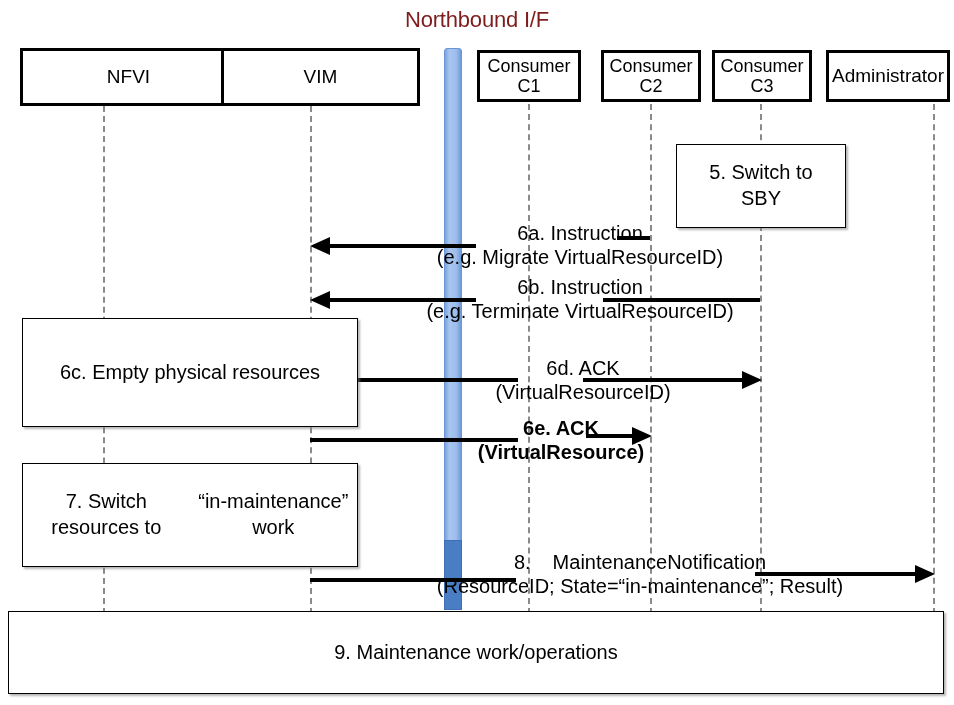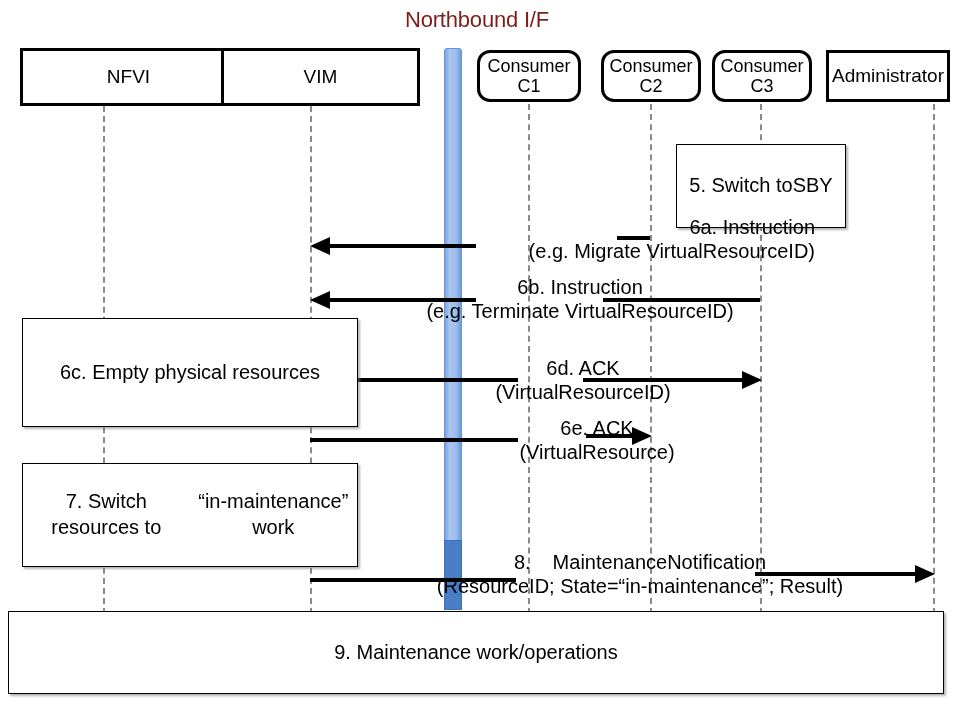--- a/index.html
+++ b/index.html
@@ -37,21 +37,21 @@
     background: #ffffff;
     display: flex;
     align-items: center;
     justify-content: center;
     text-align: center;
     font-size: 19px;
     line-height: 1.12;
     color: #000;
     z-index: 6;
   }
-  .actor-box.two-line { font-size: 18px; border-radius: 13px; }
+  .actor-box.two-line { font-size: 18px; }
   
   .lifeline {
     position: absolute;
     width: 0;
     border-left: 2px dashed #8a8a8a;
     z-index: 1;
   }
   
   .nb-bar {
     position: absolute;
@@ -166,29 +166,29 @@
 
   <div class="actor-box two-line" style="left:712px; top:50px; width:100px; height:52px; flex-direction:column;">
     <span>Consumer</span>
     <span>C3</span>
   </div>
 
   <div class="actor-box" style="left:826px; top:50px; width:124px; height:52px;">
     <span>Administrator</span>
   </div>
 
-  <div class="note-box" style="left:676px; top:144px; width:170px; height:84px; ">
+  <div class="note-box" style="left:676px; top:144px; width:170px; height:84px; flex-direction:column;">
     <span>5. Switch to</span>
     <span>SBY</span>
   </div>
 
   <div class="arrow-head left" style="left:310px; top:237px;"></div>
   <div class="msg-line" style="left:328px; top:244px; width:148px;"></div>
   <div class="msg-line" style="left:617px; top:236px; width:33px;"></div>
-  <div class="msg-label" style="left:345px; top:216px; width:470px;text-align:right;">
+  <div class="msg-label" style="left:345px; top:222px; width:470px;">
     <span class="l1">6a. Instruction</span>
     <span class="l2">(e.g. Migrate VirtualResourceID)</span>
   </div>
 
   <div class="arrow-head left" style="left:310px; top:291px;"></div>
   <div class="msg-line" style="left:328px; top:298px; width:148px;"></div>
   <div class="msg-line" style="left:603px; top:298px; width:157px;"></div>
   <div class="msg-label" style="left:345px; top:276px; width:470px;">
     <span class="l1">6b. Instruction</span>
     <span class="l2">(e.g. Terminate VirtualResourceID)</span>
@@ -202,21 +202,21 @@
   <div class="msg-line" style="left:583px; top:378px; width:159px;"></div>
   <div class="arrow-head right" style="left:742px; top:371px;"></div>
   <div class="msg-label" style="left:378px; top:357px; width:410px;">
     <span class="l1">6d. ACK</span>
     <span class="l2">(VirtualResourceID)</span>
   </div>
 
   <div class="msg-line" style="left:310px; top:438px; width:208px;"></div>
   <div class="msg-line" style="left:586px; top:434px; width:46px;"></div>
   <div class="arrow-head right" style="left:632px; top:427px;"></div>
-  <div class="msg-label" style="left:392px; top:417px; width:410px;">
+  <div class="msg-label" style="left:356px; top:417px; width:410px;font-weight:bold;">
     <span class="l1">6e. ACK</span>
     <span class="l2">(VirtualResource)</span>
   </div>
 
   <div class="note-box" style="left:22px; top:463px; width:336px; height:104px; flex-direction:row;">
     <span>7. Switch resources to</span>
     <span>“in-maintenance” work</span>
   </div>
 
   <div class="msg-line" style="left:310px; top:578px; width:206px;"></div>

